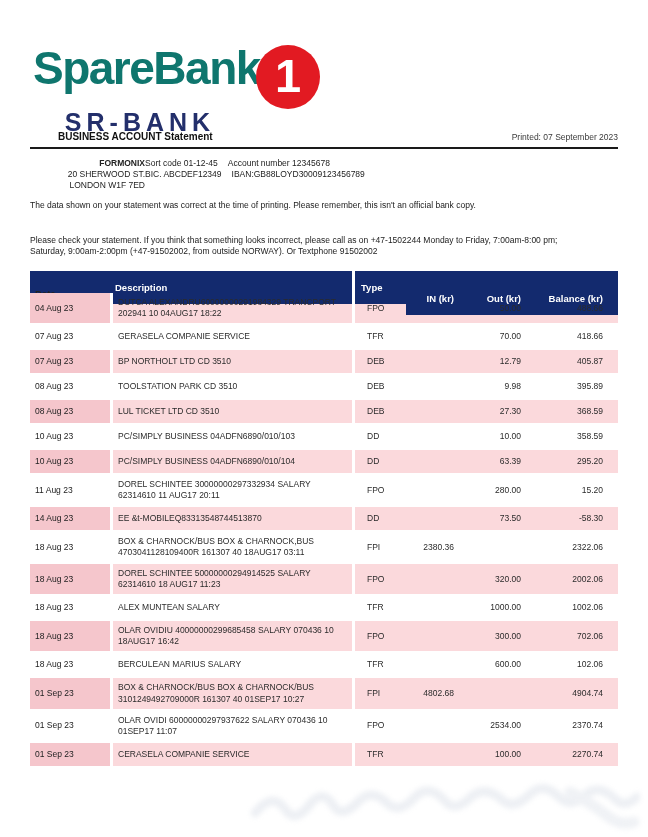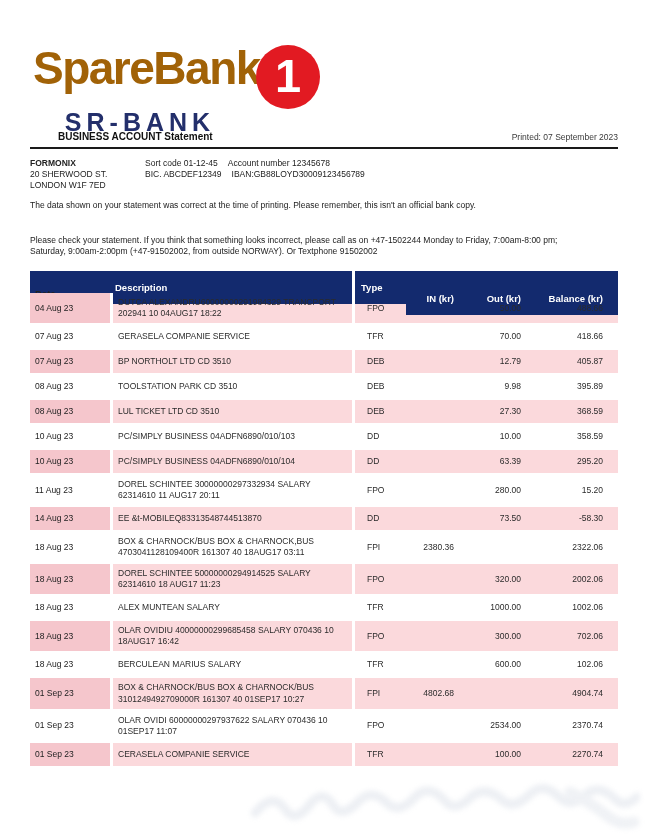--- a/index.html
+++ b/index.html
@@ -9,21 +9,21 @@
     position: relative;
     width: 648px;
     height: 837px;
     background: #ffffff;
     overflow: hidden;
   }
 
   
   .logo { position: absolute; left: 33px; top: 44px; width: 300px; height: 76px; }
   .logo-main {
-    font-size: 46px; font-weight: bold; color: #a16207;
+    font-size: 46px; font-weight: bold; color: #0f766e;
     letter-spacing: -1.5px; line-height: 1.05; width: 218px; text-align: center;
   }
   .logo-sub {
     width: 214px; text-align: center; margin-top: 16px;
     font-size: 25px; font-weight: bold; color: #232f6b; letter-spacing: 5px;
   }
   .logo-badge {
     position: absolute; left: 223px; top: 1px;
     width: 64px; height: 64px; border-radius: 50%;
     background: #e21a22;
@@ -40,21 +40,21 @@
   .stmt-title { font-size: 10px; font-weight: bold; color: #111; }
   .printed { font-size: 8.5px; color: #3a3a3a; }
   .rule {
     position: absolute; left: 30px; top: 147px; width: 588px;
     border-top: 2px solid #1a1a1a;
   }
 
   
   .info { position: absolute; left: 30px; top: 158px; width: 588px; font-size: 8.5px; color: #222; }
   .info-cols { display: flex; }
-  .holder { width: 115px; line-height: 1.3; }
+  .holder { width: 115px; line-height: 1.3; text-align: right; }
   .holder .name { font-weight: bold; }
   .details { line-height: 1.3; }
   .details .gap { display: inline-block; width: 10px; }
   .notice-accuracy { position: absolute; left: 30px; top: 200px; width: 580px; font-size: 8.5px; color: #222; }
   .notice-contact  { position: absolute; left: 30px; top: 235px; width: 563px; font-size: 8.5px; color: #222; line-height: 1.35; }
 
   
   .stmt-table { position: absolute; left: 30px; top: 271px; width: 588px; }
   .t-header {
     display: grid;

